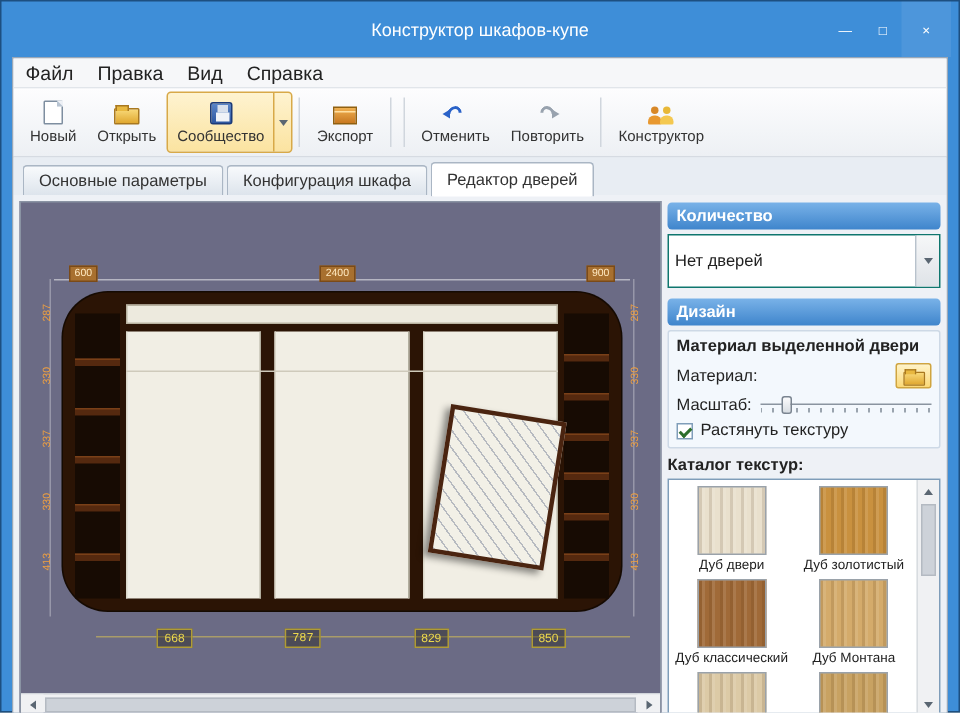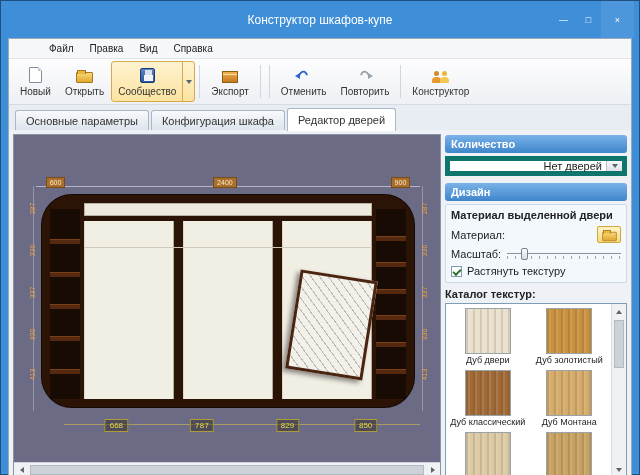--- a/index.html
+++ b/index.html
@@ -9,21 +9,21 @@
 
   
   .titlebar { height:37px; display:flex; align-items:center; justify-content:center; position:relative; color:#fff; font-size:12px; }
   .caption-btns { position:absolute; right:-2px; top:0; height:100%; display:flex; }
   .cap-btn { width:25px; height:100%; display:flex; align-items:center; justify-content:center; color:#fff; font-size:9px; }
   .cap-close { width:33px; background:rgba(255,255,255,0.08); }
 
   
   .app { height:445px; background:#eef1f6; border:1px solid #9aa8b8; display:flex; flex-direction:column; }
 
-  .menubar { height:20px; background:#f6f7f9; border-bottom:1px solid #e1e5ea; display:flex; align-items:center; font-size:10px; color:#222; flex:0 0 auto;padding-left:32px; }
+  .menubar { height:20px; background:#f6f7f9; border-bottom:1px solid #e1e5ea; display:flex; align-items:center; font-size:13px; color:#222; flex:0 0 auto; }
   .menu-item { padding:0 8px; height:100%; display:flex; align-items:center; }
 
   .toolbar { height:46px; background:linear-gradient(#fdfdfe,#edf0f4); border-bottom:1px solid #d6dbe2; display:flex; align-items:stretch; padding:2px 4px; flex:0 0 auto; }
   .tb-btn { padding:2px 6px; display:flex; flex-direction:column; align-items:center; justify-content:center; gap:2px; font-size:10px; color:#333; border:1px solid transparent; border-radius:3px; background:transparent; }
   .tb-sep { width:1px; background:#d0d6dd; margin:4px 4px; }
   .save-group { display:flex; align-items:stretch; background:linear-gradient(#fef3d0,#fbe3a0); border:1px solid #d8a948; border-radius:3px; }
   .save-group .tb-btn { border:none; }
   .save-drop { width:12px; display:flex; align-items:center; justify-content:center; border-left:1px solid #d8a948; }
 
   
@@ -94,21 +94,21 @@
   .hthumb { flex:1; margin:2px 1px; background:#cdd2d9; border:1px solid #b4bac2; }
   .tri { width:0; height:0; }
   .tri-left  { border-top:3px solid transparent; border-bottom:3px solid transparent; border-right:4px solid #5a6672; }
   .tri-right { border-top:3px solid transparent; border-bottom:3px solid transparent; border-left:4px solid #5a6672; }
   .tri-up    { border-left:3px solid transparent; border-right:3px solid transparent; border-bottom:4px solid #5a6672; }
   .tri-down  { border-left:3px solid transparent; border-right:3px solid transparent; border-top:4px solid #5a6672; }
 
   
   .side-panel { width:182px; flex:0 0 auto; display:flex; flex-direction:column; font-size:11px; color:#222; min-height:0; }
   .panel-header { height:18px; line-height:18px; border-radius:3px; background:linear-gradient(#79b2e8,#3f85cc); color:#fff; font-weight:bold; padding:0 6px; margin:1px 0 3px; flex:0 0 auto; }
-  .combo { height:20px; background:#fff; border:5px solid #0f766e; display:flex; align-items:center; margin-bottom:6px; flex:0 0 auto;text-align:right; }
+  .combo { height:36px; background:#fff; border:1px solid #0f766e; display:flex; align-items:center; margin-bottom:6px; flex:0 0 auto; }
   .combo-value { flex:1; padding:0 4px; }
   .combo-btn { width:16px; height:100%; background:linear-gradient(#f6f7f8,#dfe3e8); border-left:1px solid #b8c2cc; display:flex; align-items:center; justify-content:center; }
   .group { background:#f3f8fd; border:1px solid #cdd9e6; border-radius:2px; padding:4px 5px; margin-bottom:4px; flex:0 0 auto; }
   .group-title { font-weight:bold; margin-bottom:5px; }
   .row { display:flex; align-items:center; margin-bottom:4px; }
   .row:last-child { margin-bottom:1px; }
   .folder-btn { margin-left:auto; width:24px; height:17px; background:linear-gradient(#fff3c8,#fbd978); border:1px solid #d0a540; border-radius:2px; display:flex; align-items:center; justify-content:center; }
   .slider { flex:1; margin-left:6px; position:relative; height:14px; }
   .slider-track { position:absolute; left:0; right:0; top:6px; height:1px; background:#8a94a0; }
   .slider-ticks { position:absolute; left:0; right:0; top:9px; height:3px; background:repeating-linear-gradient(90deg,#9aa4ae 0 1px,transparent 1px 8px); }

